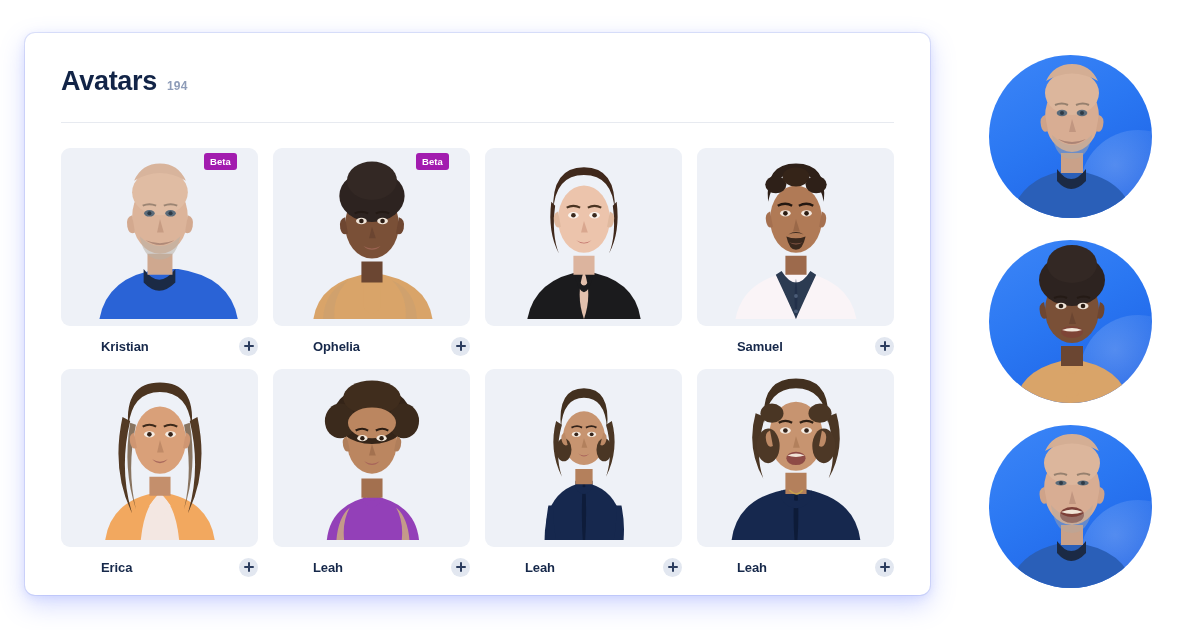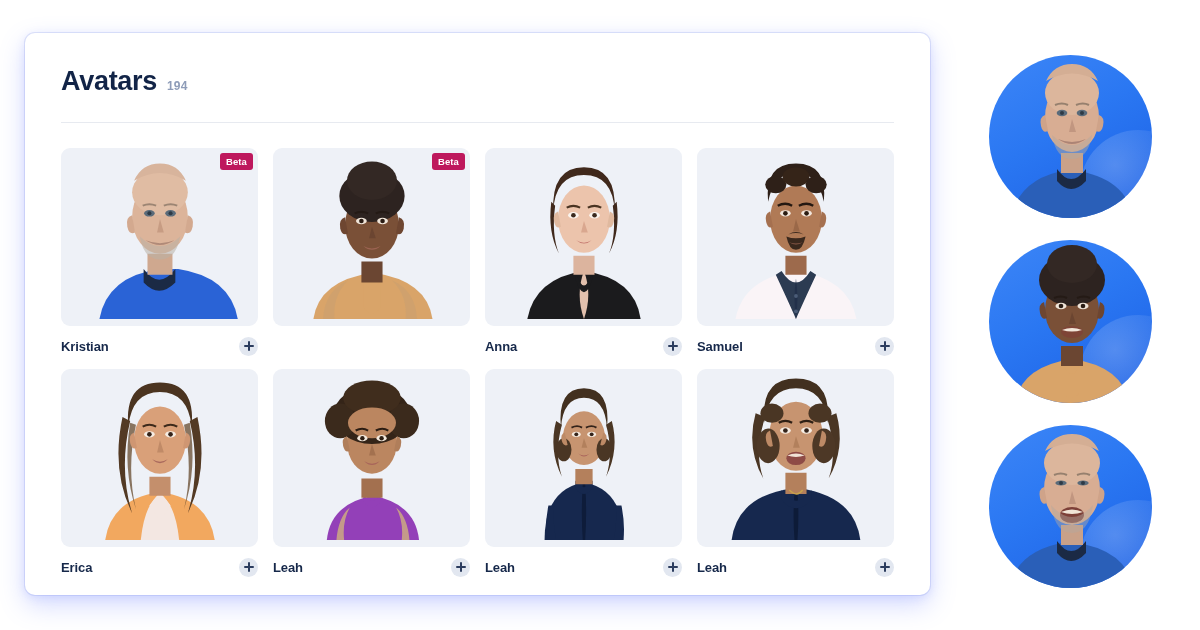--- a/index.html
+++ b/index.html
@@ -108,23 +108,23 @@
     position: relative;
     width: 100%;
     height: 178px;
     background: #eef1f7;
     border-radius: 9px;
     overflow: hidden;
   }
 
   .badge {
     position: absolute;
-    right: 5px;
+    right: 21px;
     top: 5px;
-    background: #be185d;
+    background: #a21caf;
     color: #ffffff;
     font-size: 9.5px;
     font-weight: bold;
     line-height: 1;
     padding: 3.5px 6px 4px 6px;
     border-radius: 3px;
     letter-spacing: 0.1px;
     z-index: 6;
   }
 
@@ -133,20 +133,21 @@
     height: 22px;
     display: flex;
     align-items: center;
     justify-content: space-between;
   }
   .caption-name {
     font-size: 13px;
     font-weight: bold;
     color: #16284a;
     letter-spacing: -0.1px;
+    margin-left: 40px;
   }
   .plus-btn {
     width: 19px;
     height: 19px;
     border-radius: 50%;
     background: #e2e7f0;
     position: relative;
     flex: 0 0 auto;
     cursor: pointer;
   }
@@ -263,20 +264,24 @@
                 <ellipse cx="114" cy="76" rx="5.6" ry="3.3" fill="#efe4d8"></ellipse>
                 <ellipse cx="92" cy="76" rx="2.4" ry="2.4" fill="#2a1c14"></ellipse>
                 <ellipse cx="114" cy="76" rx="2.4" ry="2.4" fill="#2a1c14"></ellipse>
                 <path d="M85 68 q7-3 14 0" stroke="#241a15" stroke-width="2.2" fill="none"></path>
                 <path d="M107 68 q7-3 14 0" stroke="#241a15" stroke-width="2.2" fill="none"></path>
                 <path d="M103 82 l-3 12 h7 z" fill="#6b4531"></path>
                 <path d="M94 102 q9 5 18 0 q-9 8 -18 0" fill="#9c6352"></path>
               </g>
             </svg>
           </div>
+          <div class="caption">
+            <span class="caption-name">Ophelia</span>
+            <span class="plus-btn"></span>
+          </div>
         </div>
 
         <div class="card">
           <div class="thumb">
             <svg class="fig" viewBox="0 0 205 178" preserveAspectRatio="xMidYMax meet">
               <g>
                 <path d="M44 178 q8-42 58-50 l2 0 q52 8 58 50 z" fill="#1b1b1d"></path>
                 <path d="M103 128 q-9 24 0 50 q9-26 0-50" fill="#e2c0ad"></path>
                 <path d="M94 128 q9 30 18 0 l0 8 q-9 28 -18 0 z" fill="#1b1b1d"></path>
                 <path d="M92 112 h22 v20 h-22 z" fill="#dcb49e"></path>
@@ -289,24 +294,20 @@
                 <ellipse cx="92" cy="70" rx="5.5" ry="3.3" fill="#fbf4ee"></ellipse>
                 <ellipse cx="114" cy="70" rx="5.5" ry="3.3" fill="#fbf4ee"></ellipse>
                 <ellipse cx="92" cy="70" rx="2.4" ry="2.4" fill="#3b2a1e"></ellipse>
                 <ellipse cx="114" cy="70" rx="2.4" ry="2.4" fill="#3b2a1e"></ellipse>
                 <path d="M85 62 q7-3.5 14 0" stroke="#4a3422" stroke-width="2.2" fill="none"></path>
                 <path d="M107 62 q7-3.5 14 0" stroke="#4a3422" stroke-width="2.2" fill="none"></path>
                 <path d="M103 76 l-3 12 h7 z" fill="#d9a78f"></path>
                 <path d="M95 96 q8 5 16 0 q-8 7 -16 0" fill="#c4766e"></path>
               </g>
             </svg>
-          </div>
-          <div class="caption">
-            <span class="caption-name">Anna</span>
-            <span class="plus-btn"></span>
           </div>
         </div>
 
         <div class="card">
           <div class="thumb">
             <svg class="fig" viewBox="0 0 205 178" preserveAspectRatio="xMidYMax meet">
               <g>
                 <path d="M40 178 q8-42 62-50 l2 0 q54 8 62 50 z" fill="#faf4f7"></path>
                 <path d="M88 128 q15 24 30 0 l6 4 q-14 30 -21 46 q-7-16 -21-46 z" fill="#2c3b52"></path>
                 <path d="M103 136 q-3 20 0 42 q3-22 0-42" fill="#22304a"></path>

